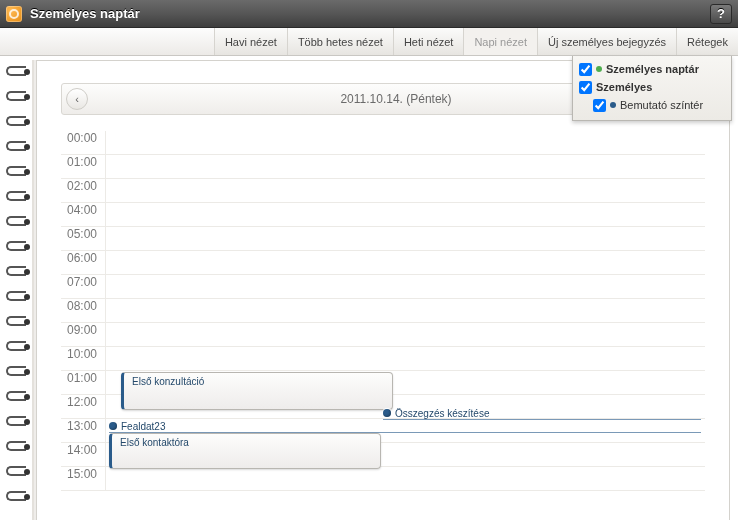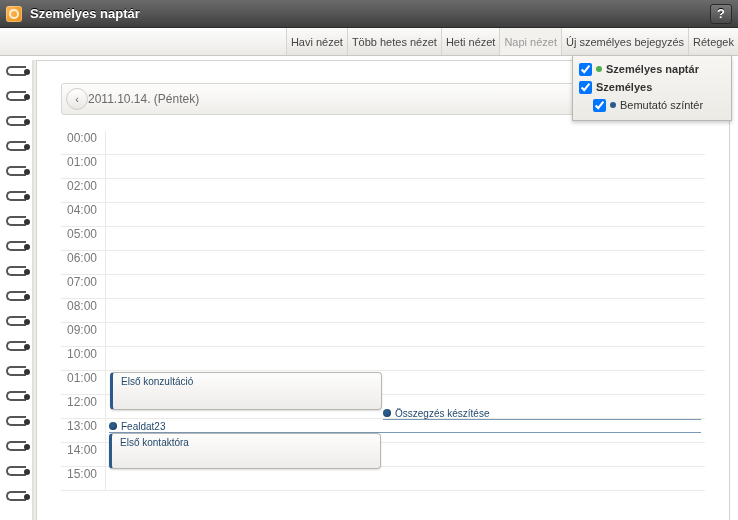--- a/index.html
+++ b/index.html
@@ -44,21 +44,21 @@
     display:flex; align-items:center; justify-content:center;
     text-shadow:0 -1px 0 #000; cursor:pointer;
   }
   .toolbar {
     height: 28px;
     background: linear-gradient(to bottom,#fdfdfd,#eceae7);
     border-bottom: 1px solid #c9c7c3;
     display:flex; justify-content:flex-end;
   }
   .toolbar .tab {
-    padding: 0 4px;
+    padding: 0 10px;
     height: 100%;
     display:flex; align-items:center;
     border-left:1px solid #d6d4cf;
     color:#444; cursor:pointer;
     font-size:11px;
     background: linear-gradient(to bottom,#fbfbfa,#e7e5e1);
   }
   .toolbar .tab.active { color:#999; background:#f3f1ee; }
   .toolbar .tab:last-child { border-right:none; }
 
@@ -90,21 +90,21 @@
     display:flex; align-items:center; position:relative;
     color:#6a6a6a; font-size:12px;
   }
   .nav-left {
     width:22px; height:22px; margin-left:4px;
     border:1px solid #cfcdc8; border-radius:11px;
     background:linear-gradient(to bottom,#fff,#e9e7e3);
     display:flex; align-items:center; justify-content:center;
     cursor:pointer; color:#666; font-size:11px;
   }
-  .date-text { flex:1; text-align:left; }
+  .date-text { flex:1; text-align:center; }
 
   .grid {
     position:absolute; left:24px; right:24px; top:70px; bottom:0;
     overflow:hidden;
   }
   .hour-row {
     height:24px; border-bottom:1px solid #eceae6;
     display:flex; align-items:flex-start; position:relative;
   }
   .hour-label {
@@ -249,21 +249,21 @@
         </div>
       <div class="hour-row">
           <div class="hour-label">14:00</div>
           <div class="hour-line"></div>
         </div>
       <div class="hour-row">
           <div class="hour-label">15:00</div>
           <div class="hour-line"></div>
         </div>
 
-      <div class="event" style="left:49px; top:241px; width:272px; height:38px;"><span>Első konzultáció</span></div>
+      <div class="event" style="left:60px; top:241px; width:272px; height:38px;"><span>Első konzultáció</span></div>
       <div class="milestone" style="left:322px; top:277px; right:4px;">
           <span>Összegzés készítése</span>
         </div>
       <div class="milestone" style="left:48px; top:290px; right:4px;">
           <span>Fealdat23</span>
         </div>
       <div class="event" style="left:48px; top:302px; width:272px; height:36px;"><span>Első kontaktóra</span></div>
     </div>
   </div>
 </div>

